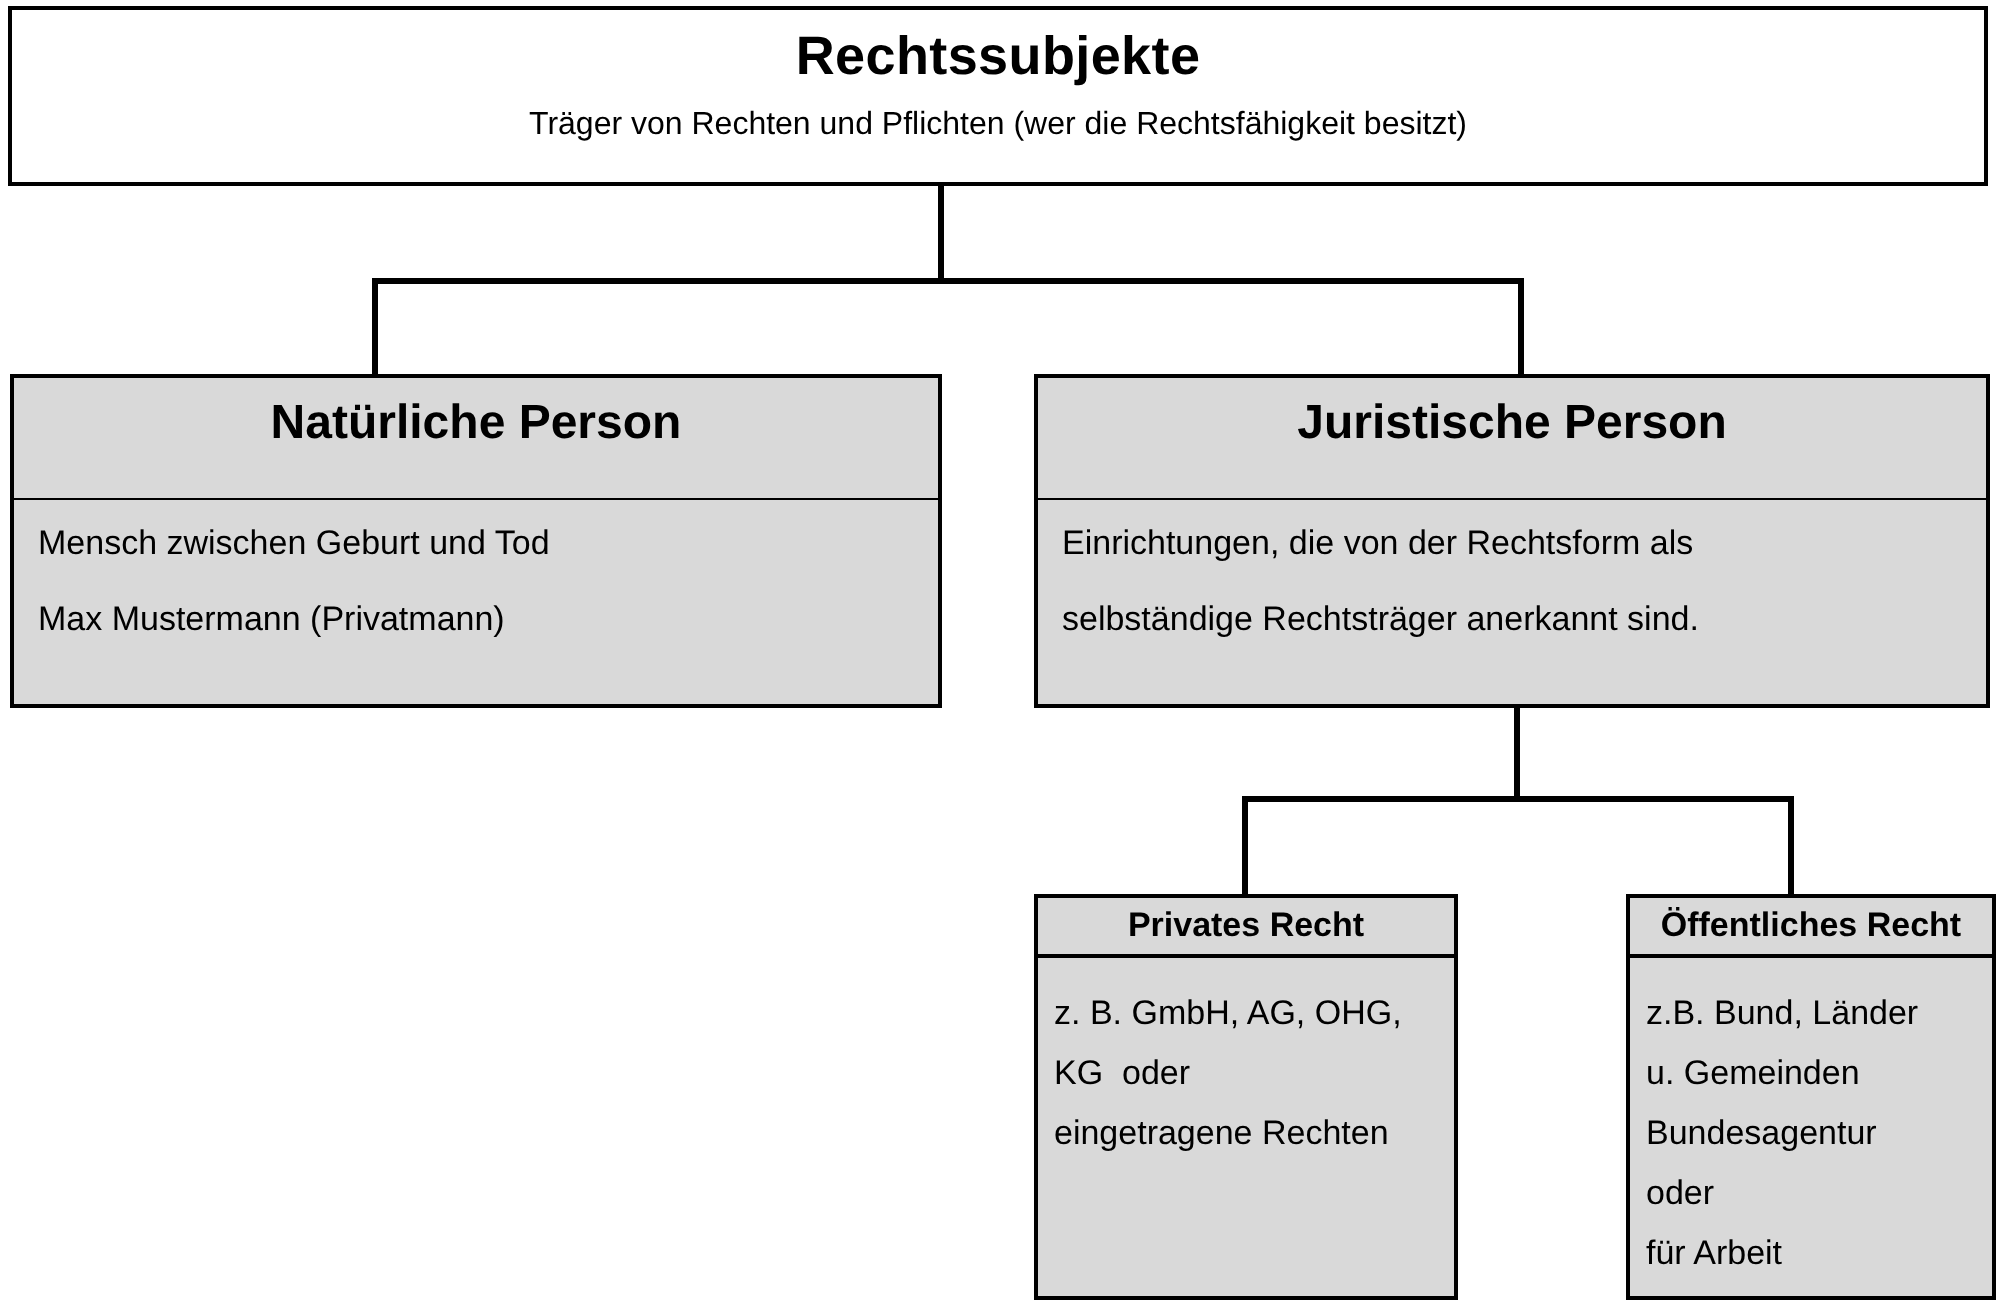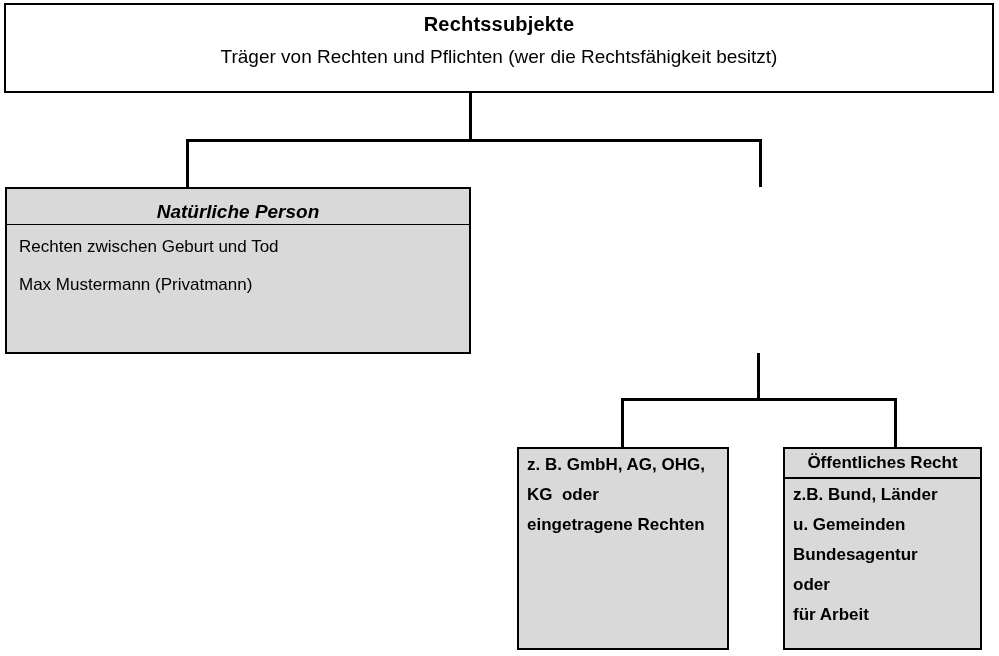--- a/index.html
+++ b/index.html
@@ -18,27 +18,27 @@
     border: 2px solid #000000;
   }
   
   .root-box {
     left: 4px; top: 3px;
     width: 990px; height: 90px;
     background: #ffffff;
     text-align: center;
   }
   .root-title {
-    font-size: 20px;
+    font-size: 27px;
     font-weight: bold;
     letter-spacing: 0.2px;
     margin-top: 8px;
   }
   .root-subtitle {
-    font-size: 19px;
+    font-size: 16px;
     margin-top: 10px;
   }
   
   .line {
     position: absolute;
     background: #000000;
   }
   .stem1  { left: 469px; top: 92px;  width: 3px;   height: 48px; }
   .hbar1  { left: 186px; top: 139px; width: 576px; height: 3px;  }
   .drop1l { left: 186px; top: 139px; width: 3px;   height: 48px; }
@@ -56,39 +56,38 @@
     border-bottom: 1px solid #000000;
     white-space: pre;
     overflow: hidden;
   }
   .node-body { box-sizing: border-box; }
   .body-line { white-space: pre-wrap; }
 
   .natural { left: 5px;   top: 187px; width: 466px; height: 167px; }
   .legal   { left: 517px; top: 187px; width: 478px; height: 167px; }
   .natural .node-header, .legal .node-header {
-    height: 36px; line-height: 45px; font-size: 19px; font-style: italic;
+    height: 61px; line-height: 45px; font-size: 24px;
   }
   .natural .node-body, .legal .node-body {
     padding: 3px 12px 0 12px;
     font-size: 17px;
     line-height: 38px;
   }
 
   .private { left: 517px; top: 447px; width: 212px; height: 203px; }
-  .public  { left: 783px; top: 447px; width: 199px; height: 203px; }
+  .public  { left: 813px; top: 447px; width: 185px; height: 203px; }
   .private .node-header, .public .node-header {
     height: 30px; line-height: 28px; font-size: 17px;
     border-bottom-width: 2px;
   }
   .private .node-body, .public .node-body {
-    padding: 1px 6px 0 8px;
+    padding: 13px 6px 0 8px;
     font-size: 17px;
     line-height: 30px;
-    font-weight: bold;
   }
 </style>
 </head>
 <body>
 
 <div class="canvas">
 
   <div class="box root-box">
     <div class="root-title">Rechtssubjekte</div>
     <div class="root-subtitle">Träger von Rechten und Pflichten (wer die Rechtsfähigkeit besitzt)</div>
@@ -100,27 +99,35 @@
   <div class="line drop1r"></div>
 
   <div class="line stem2"></div>
   <div class="line hbar2"></div>
   <div class="line drop2l"></div>
   <div class="line drop2r"></div>
 
   <div class="box node natural">
     <div class="node-header">Natürliche Person</div>
     <div class="node-body">
-      <div class="body-line">Rechten zwischen Geburt und Tod</div>
+      <div class="body-line">Mensch zwischen Geburt und Tod</div>
       <div class="body-line">Max Mustermann (Privatmann)</div>
     </div>
   </div>
 
+  <div class="box node legal">
+    <div class="node-header">Juristische Person</div>
+    <div class="node-body">
+      <div class="body-line">Einrichtungen, die von der Rechtsform als</div>
+      <div class="body-line">selbständige Rechtsträger anerkannt sind.</div>
+    </div>
+  </div>
 
   <div class="box node private">
+    <div class="node-header">Privates Recht</div>
     <div class="node-body">
       <div class="body-line">z. B. GmbH, AG, OHG,</div>
       <div class="body-line">KG  oder</div>
       <div class="body-line">eingetragene Rechten</div>
     </div>
   </div>
 
   <div class="box node public">
     <div class="node-header">Öffentliches Recht</div>
     <div class="node-body">

